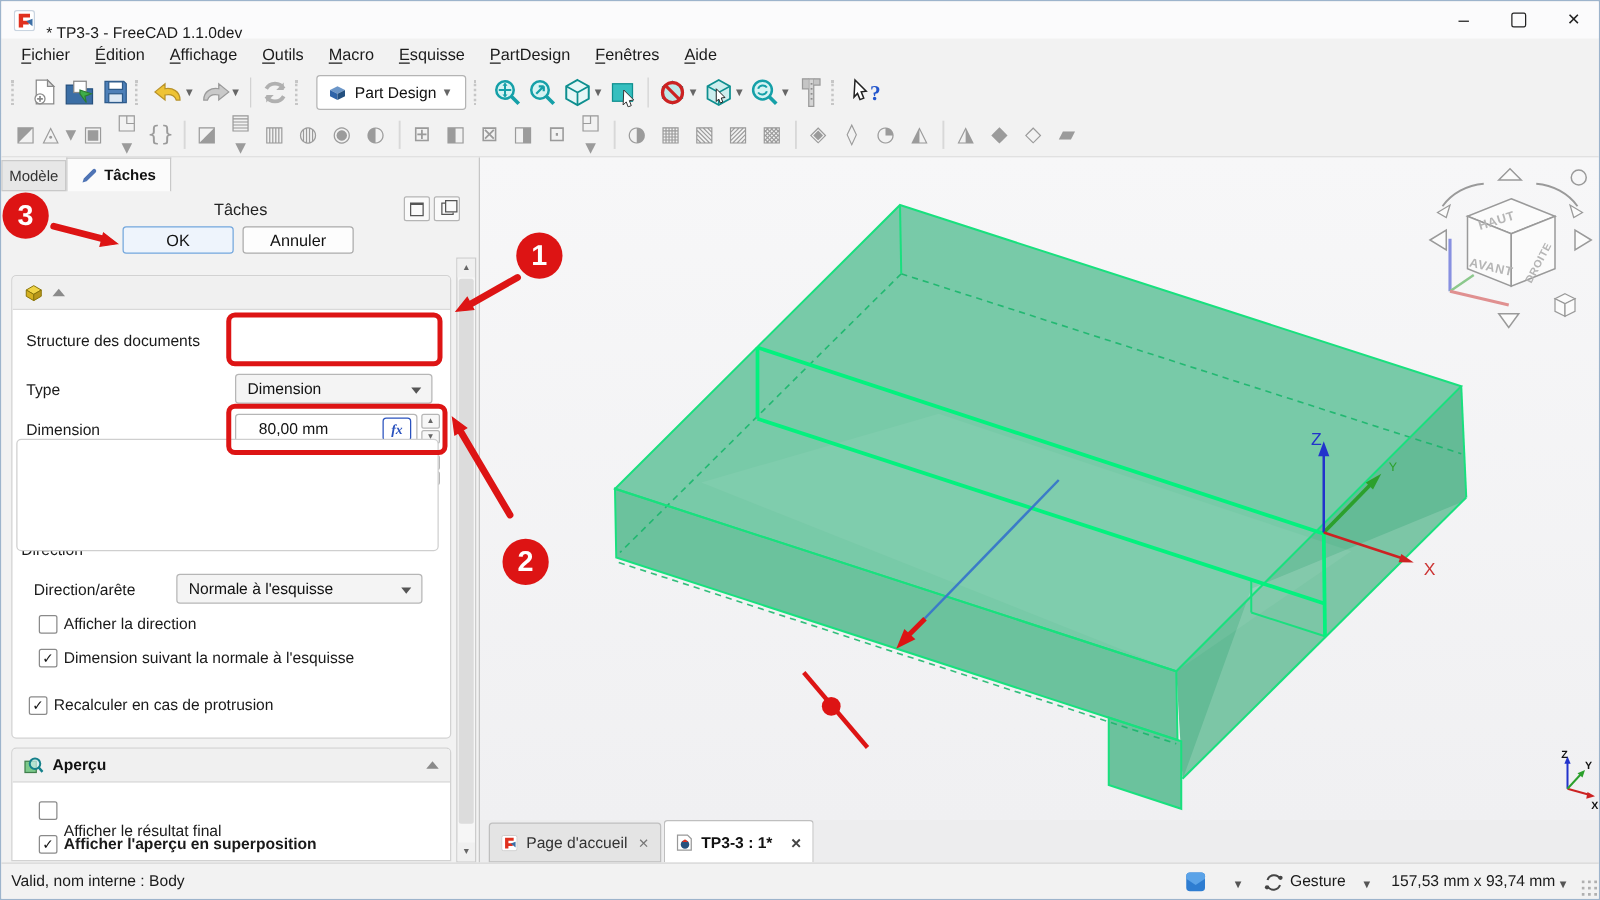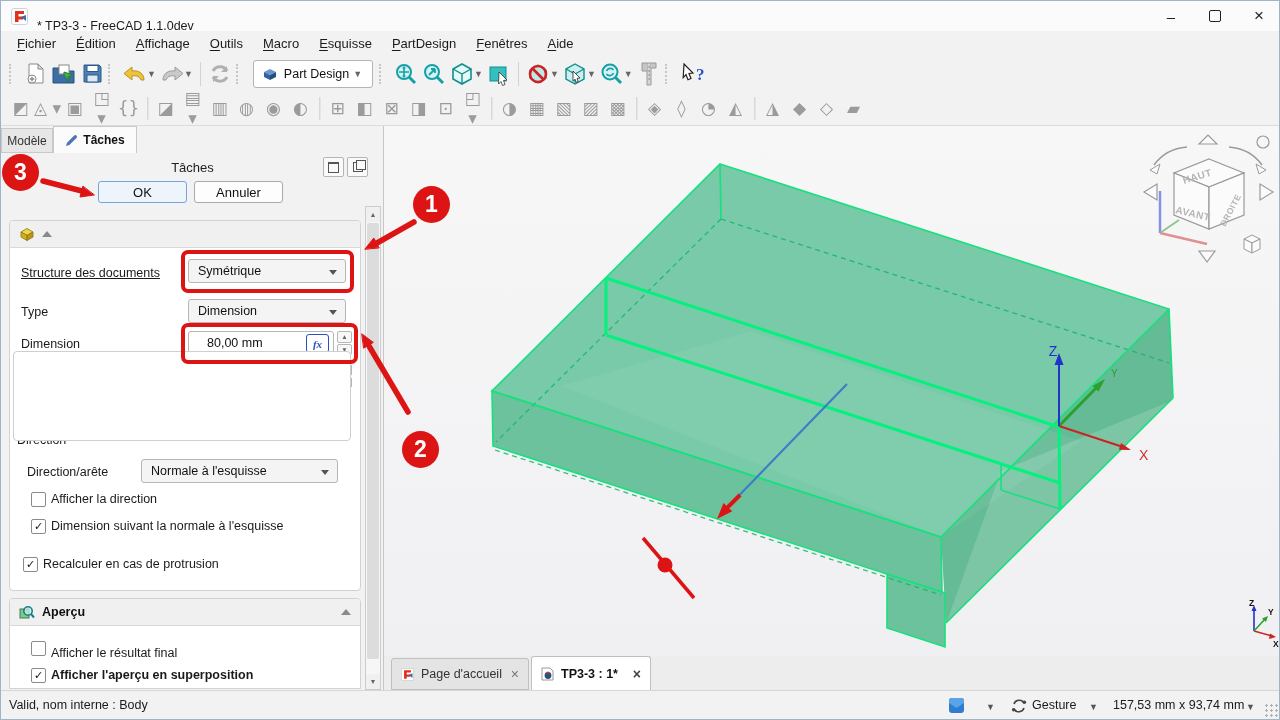--- a/index.html
+++ b/index.html
@@ -312,24 +312,21 @@
       <div class="sechead">
         <svg width="16" height="14" viewBox="0 0 16 14">
             <path d="M2 5 l6 -3.5 6 3.5 -6 3.5 z" fill="#f0d447" stroke="#8a7408" stroke-width="0.8"></path>
             <path d="M2 5 v5 l6 3.5 v-5 z" fill="#d4b020" stroke="#8a7408" stroke-width="0.8"></path>
             <path d="M14 5 v5 l-6 3.5 v-5 z" fill="#b8961a" stroke="#8a7408" stroke-width="0.8"></path>
           </svg>
         <span class="coll"></span>
       </div>
     </div>
 
-    <span class="flabel" style="left:20px;top:140px;text-decoration:underline;">Structure des documents</span>
-    <div class="combo" style="left:187px;top:133px;width:158px;">
-        <span>Symétrique</span>
-      </div>
+    <span class="flabel" style="left:20px;top:140px;">Structure des documents</span>
 
     <span class="flabel" style="left:20px;top:179px;">Type</span>
     <div class="combo" style="left:187px;top:173px;width:158px;">
         <span>Dimension</span>
       </div>
 
     <span class="flabel" style="left:20px;top:211px;">Dimension</span>
     <div class="spin" style="left:187px;top:205px;">
       <span>80,00 mm</span>
       <span class="fx">fx</span>
@@ -371,21 +368,21 @@
         <svg width="16" height="15" viewBox="0 0 16 15">
             <rect x="1" y="4" width="9" height="9" fill="#7cc98a" stroke="#3f7f4c"></rect>
             <circle cx="9" cy="6" r="4.2" fill="#cdeeee" fill-opacity="0.7" stroke="#15808a" stroke-width="1.6"></circle>
             <path d="M12 9 l3 3.5" stroke="#15808a" stroke-width="2"></path>
           </svg>
         <span class="st">Aperçu</span>
         <span class="coll"></span>
       </div>
     </div>
     <span class="cb" style="left:30px;top:515px;"></span>
-    <span class="flabel" style="left:50px;top:520px;">Afficher le résultat final</span>
+    <span class="flabel" style="left:50px;top:532px;">Afficher le résultat final</span>
     <span class="cb checked" style="left:30px;top:542px;"></span>
     <span class="flabel" style="left:50px;top:542px;font-weight:bold;">Afficher l'aperçu en superposition</span>
 
     <div class="sbar">
       <span class="ar" style="top:0;">▲</span>
       <span class="thumb"></span>
       <span class="ar" style="bottom:0;">▼</span>
     </div>
   </div>
 

